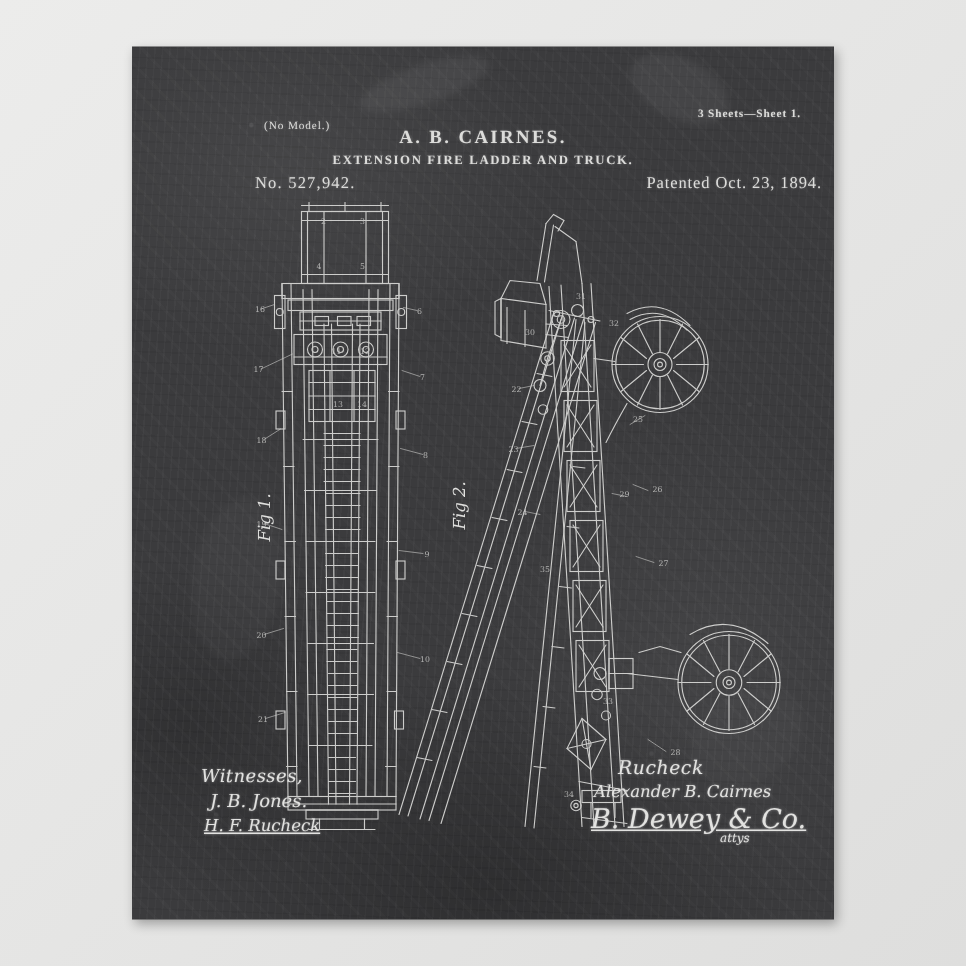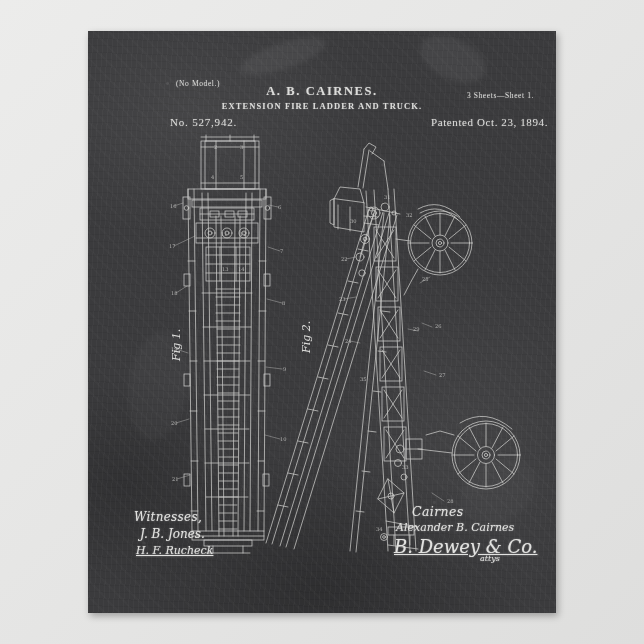--- a/index.html
+++ b/index.html
@@ -46,21 +46,21 @@
       radial-gradient(circle at 12% 88%,rgba(255,255,255,.05) 0 1px,transparent 2px);
   }
   
   .smudge{position:absolute;pointer-events:none;background:rgba(255,255,255,.05);
           filter:blur(2px);border-radius:50%;}
 
   
   .hdr{position:absolute;color:#dcdcda;letter-spacing:.6px;
        text-shadow:0 0 1.5px rgba(255,255,255,.30);white-space:nowrap;}
   #nomodel{left:88px;top:48px;font-size:7.5px;}
-  #sheets{right:22px;top:60px;font-size:7.5px;}
+  #sheets{right:22px;top:40px;font-size:7.5px;font-weight:bold;}
   #inventorName{left:0;right:0;top:53px;text-align:center;font-size:12.5px;
                 letter-spacing:1.6px;font-weight:700;}
   #patTitle{left:0;right:0;top:70px;text-align:center;font-size:8.5px;
             letter-spacing:1.1px;font-weight:700;}
   #patNo{left:82px;top:85px;font-size:11px;letter-spacing:.8px;}
   #patDate{right:8px;top:85px;font-size:11px;letter-spacing:.6px;}
 
   
   #draw{position:absolute;left:0;top:0;width:468px;height:582px;}
 
@@ -453,19 +453,19 @@
         </g>
       </g>
 
       <text x="92" y="330" fill="#e0e0de" font-family="DejaVu Serif,serif" font-size="11" font-style="italic" transform="rotate(-90 92 330)">Fig 1.</text>
       <text x="222" y="322" fill="#e0e0de" font-family="DejaVu Serif,serif" font-size="11" font-style="italic" transform="rotate(-90 222 322)">Fig 2.</text>
     </svg>
 
     <div class="sig" id="witLabel">Witnesses,</div>
     <div class="sig" id="witName1">J. B. Jones.</div>
     <div class="sig" id="witName2">H. F. Rucheck</div>
-    <div class="sig" id="invLabel">Cairnes</div>
+    <div class="sig" id="invLabel">Rucheck</div>
     <div class="sig" id="invName">Alexander B. Cairnes</div>
     <div class="sig" id="attyName">B. Dewey &amp; Co.</div>
     <div class="sig" id="attyAbbr">attys</div>
 
   </div>
 </div>
 
 </body></html>

